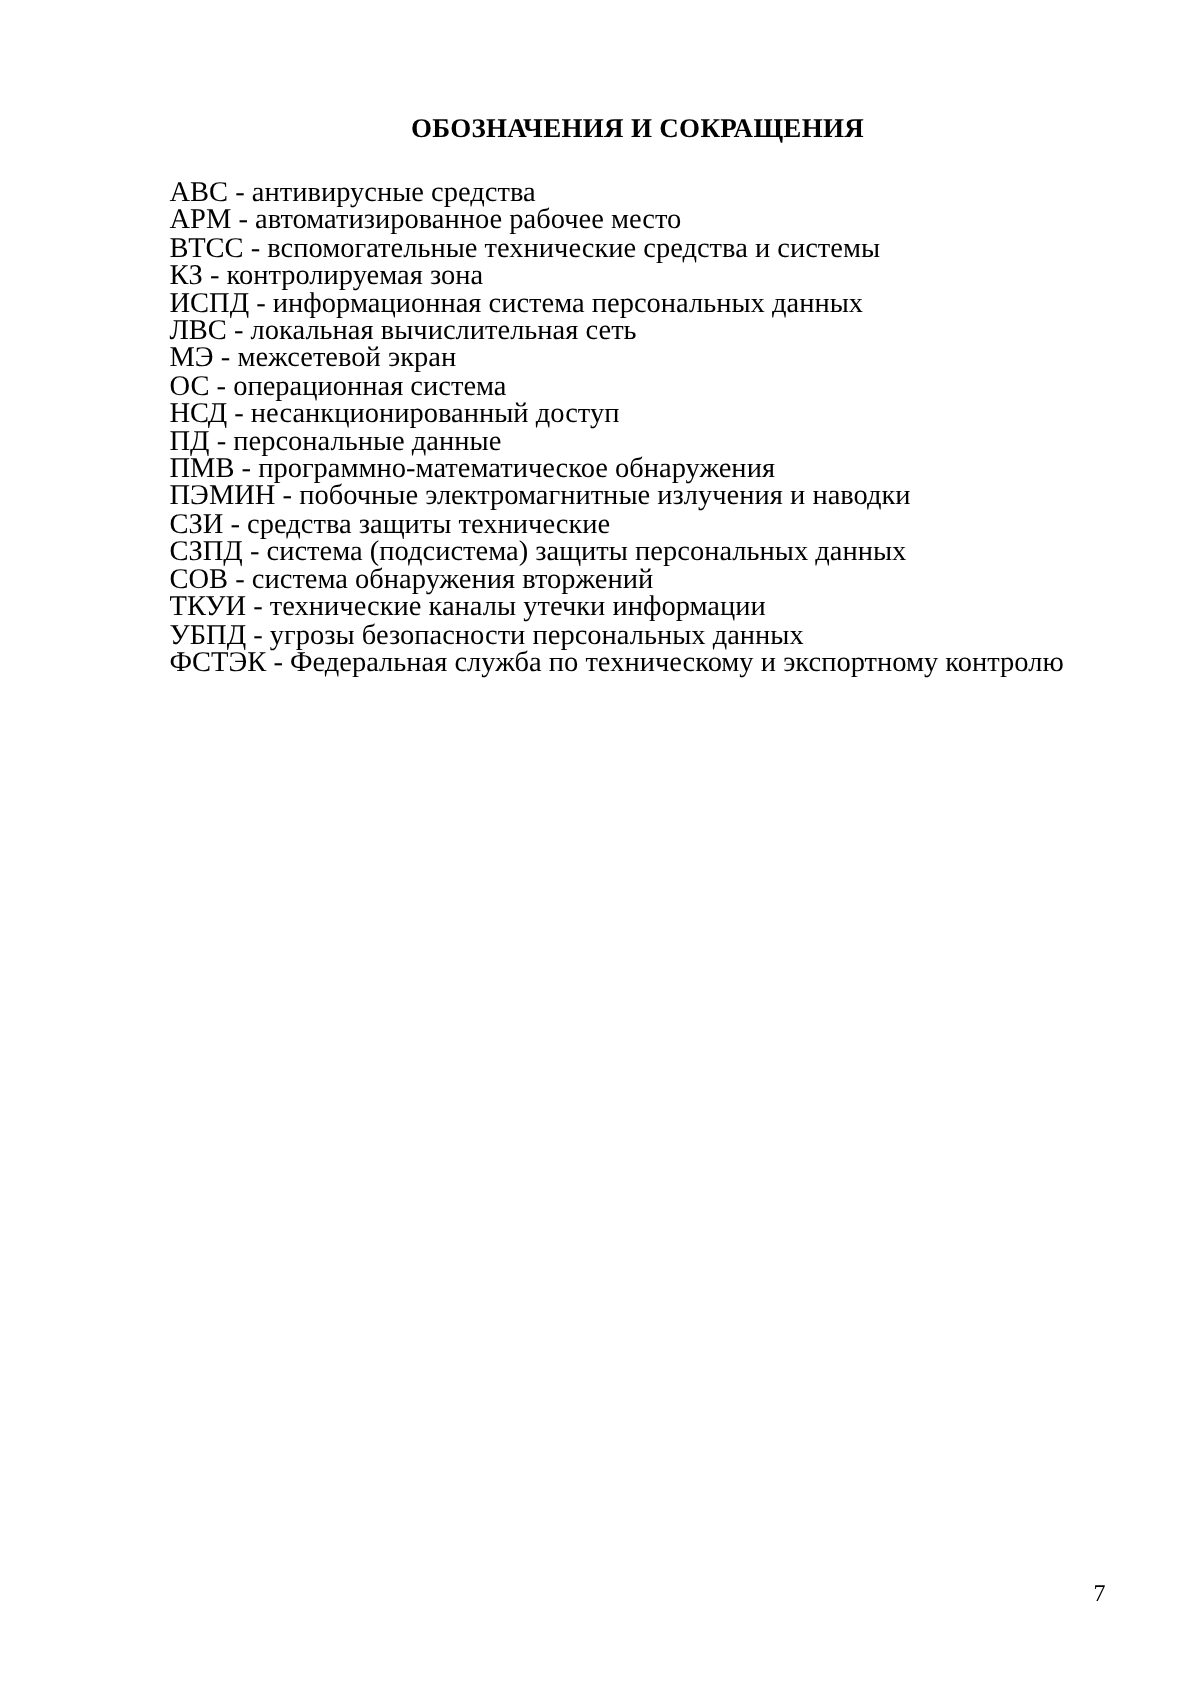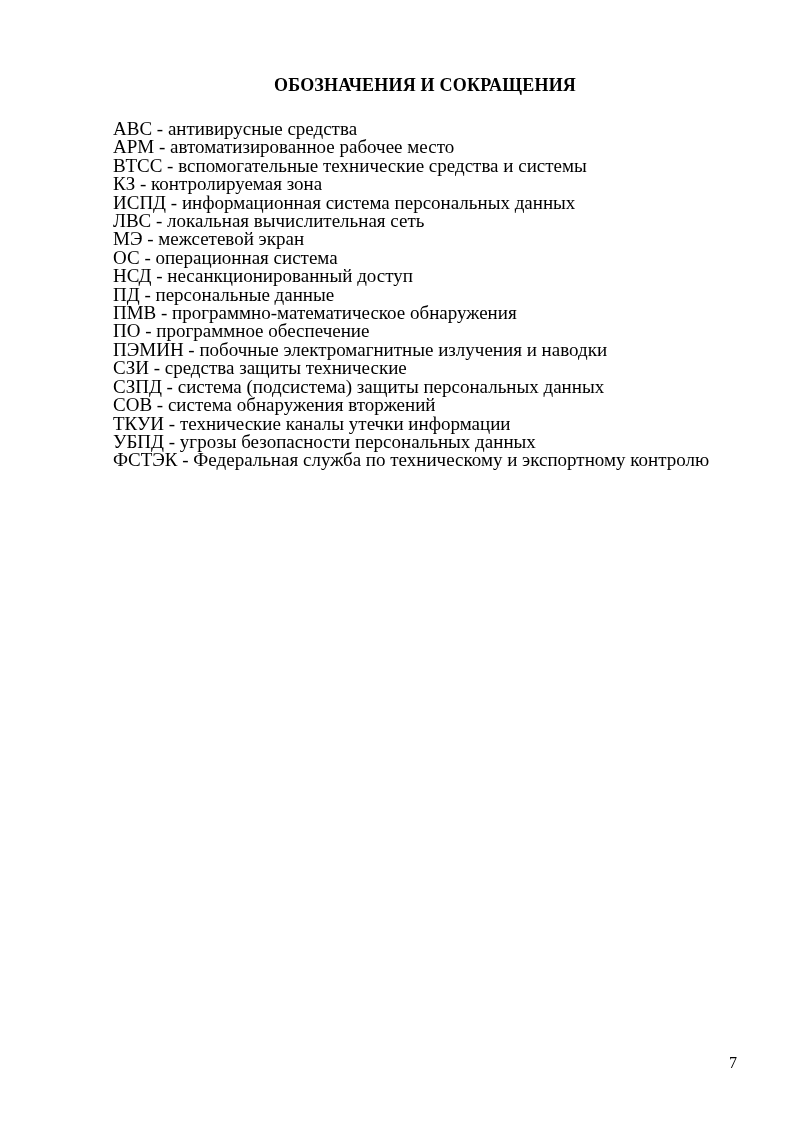--- a/index.html
+++ b/index.html
@@ -59,21 +59,20 @@
         <div class="abbr-line">АРМ - автоматизированное рабочее место</div>
         <div class="abbr-line">ВТСС - вспомогательные технические средства и системы</div>
         <div class="abbr-line">КЗ - контролируемая зона</div>
         <div class="abbr-line">ИСПД - информационная система персональных данных</div>
         <div class="abbr-line">ЛВС - локальная вычислительная сеть</div>
         <div class="abbr-line">МЭ - межсетевой экран</div>
         <div class="abbr-line">ОС - операционная система</div>
         <div class="abbr-line">НСД - несанкционированный доступ</div>
         <div class="abbr-line">ПД - персональные данные</div>
         <div class="abbr-line">ПМВ - программно-математическое обнаружения</div>
-        <div class="abbr-line">ПО - программное обеспечение</div>
         <div class="abbr-line">ПЭМИН - побочные электромагнитные излучения и наводки</div>
         <div class="abbr-line">СЗИ - средства защиты технические</div>
         <div class="abbr-line">СЗПД - система (подсистема) защиты персональных данных</div>
         <div class="abbr-line">СОВ - система обнаружения вторжений</div>
         <div class="abbr-line">ТКУИ - технические каналы утечки информации</div>
         <div class="abbr-line">УБПД - угрозы безопасности персональных данных</div>
         <div class="abbr-line">ФСТЭК - Федеральная служба по техническому и экспортному контролю</div>
       </div>
   </div>
   <div class="page-number">7</div>

